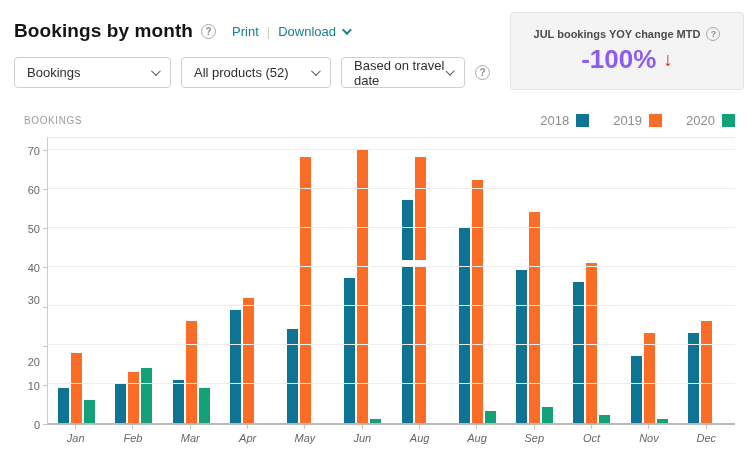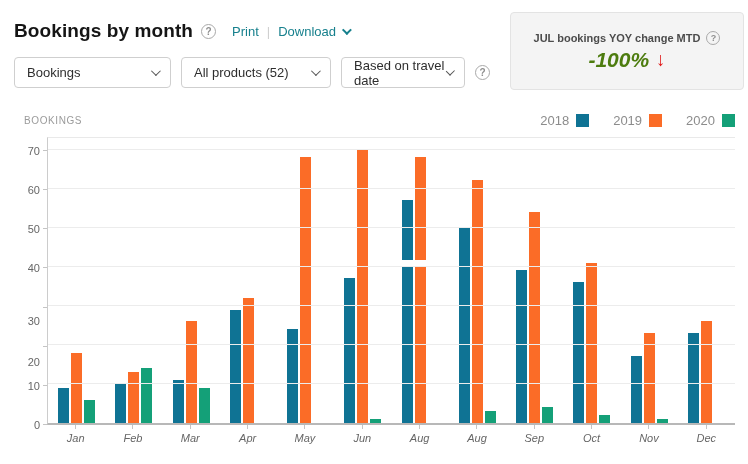--- a/index.html
+++ b/index.html
@@ -38,21 +38,21 @@
   
   .yoy {
     position:absolute; left:510px; top:12px; width:234px; height:78px;
     background:#f4f4f4; border:1px solid #e3e3e3; border-radius:4px;
     display:flex; flex-direction:column; align-items:center; justify-content:center; gap:3px;
   }
   .yoy-top { display:flex; align-items:center; gap:6px; }
   .yoy-label { font-size:11px; font-weight:bold; color:#4c4c4c; }
   .yoy-help { width:14px; height:14px; line-height:12px; font-size:9px; }
   .yoy-val-row { display:flex; align-items:center; gap:7px; }
-  .yoy-value { font-size:21px; font-weight:800; color:#4d7c0f;font-style:italic; }
+  .yoy-value { font-size:26px; font-weight:800; color:#8b5cf6; }
   .yoy-arrow { font-size:19px; font-weight:bold; color:#e01a1a; }
 
   
   .chart { position:absolute; left:0; top:104px; width:748px; }
   .chart-head { display:flex; align-items:center; justify-content:space-between;
                 padding:6px 13px 0 24px; height:26px; }
   .axis-title { font-size:10px; color:#9b9b9b; letter-spacing:.6px; }
   .legend { display:flex; align-items:center; gap:24px;justify-content:center; }
   .legend-item { display:flex; align-items:center; gap:7px; font-size:13px; color:#8c8c8c; cursor:pointer; }
   .legend-swatch { width:13px; height:13px; display:inline-block; }
@@ -137,21 +137,21 @@
         <span class="legend-swatch" style="background: rgb(20, 160, 120);"></span>
       </span>
     </div>
   </div>
 
   <div class="plot-wrap">
     <div class="y-labels">
         <div class="y-label" style="bottom: -6px;">0</div>
         <div class="y-label" style="bottom: 33.1429px;">10</div>
         <div class="y-label" style="bottom: 57px; text-align: right;">20</div>
-        <div class="y-label" style="bottom: 98px;">30</div>
+        <div class="y-label" style="bottom: 119px;">30</div>
         <div class="y-label" style="bottom: 150.571px;">40</div>
         <div class="y-label" style="bottom: 189.714px;">50</div>
         <div class="y-label" style="bottom: 228.857px;">60</div>
         <div class="y-label" style="bottom: 268px;">70</div>
       </div>
     <div class="plot">
       <div class="groups">
           <div class="bar-group">
             <div class="cluster">
               <div class="bar" style="height: 35.2286px; background: rgb(15, 115, 148);"></div>

